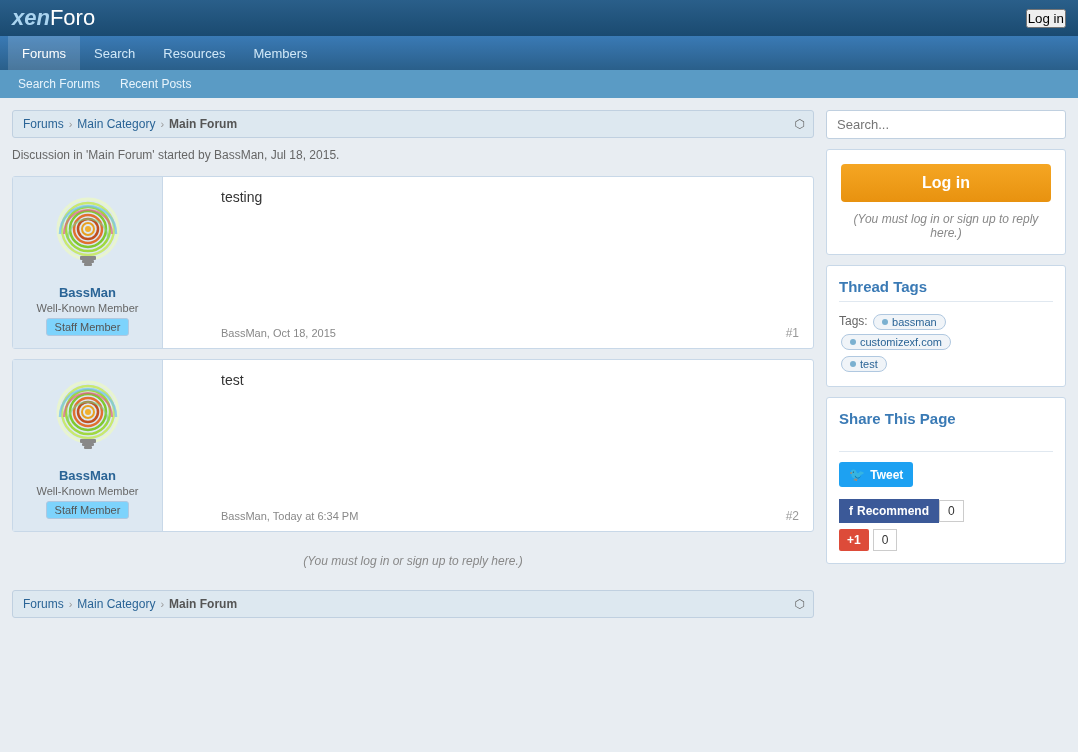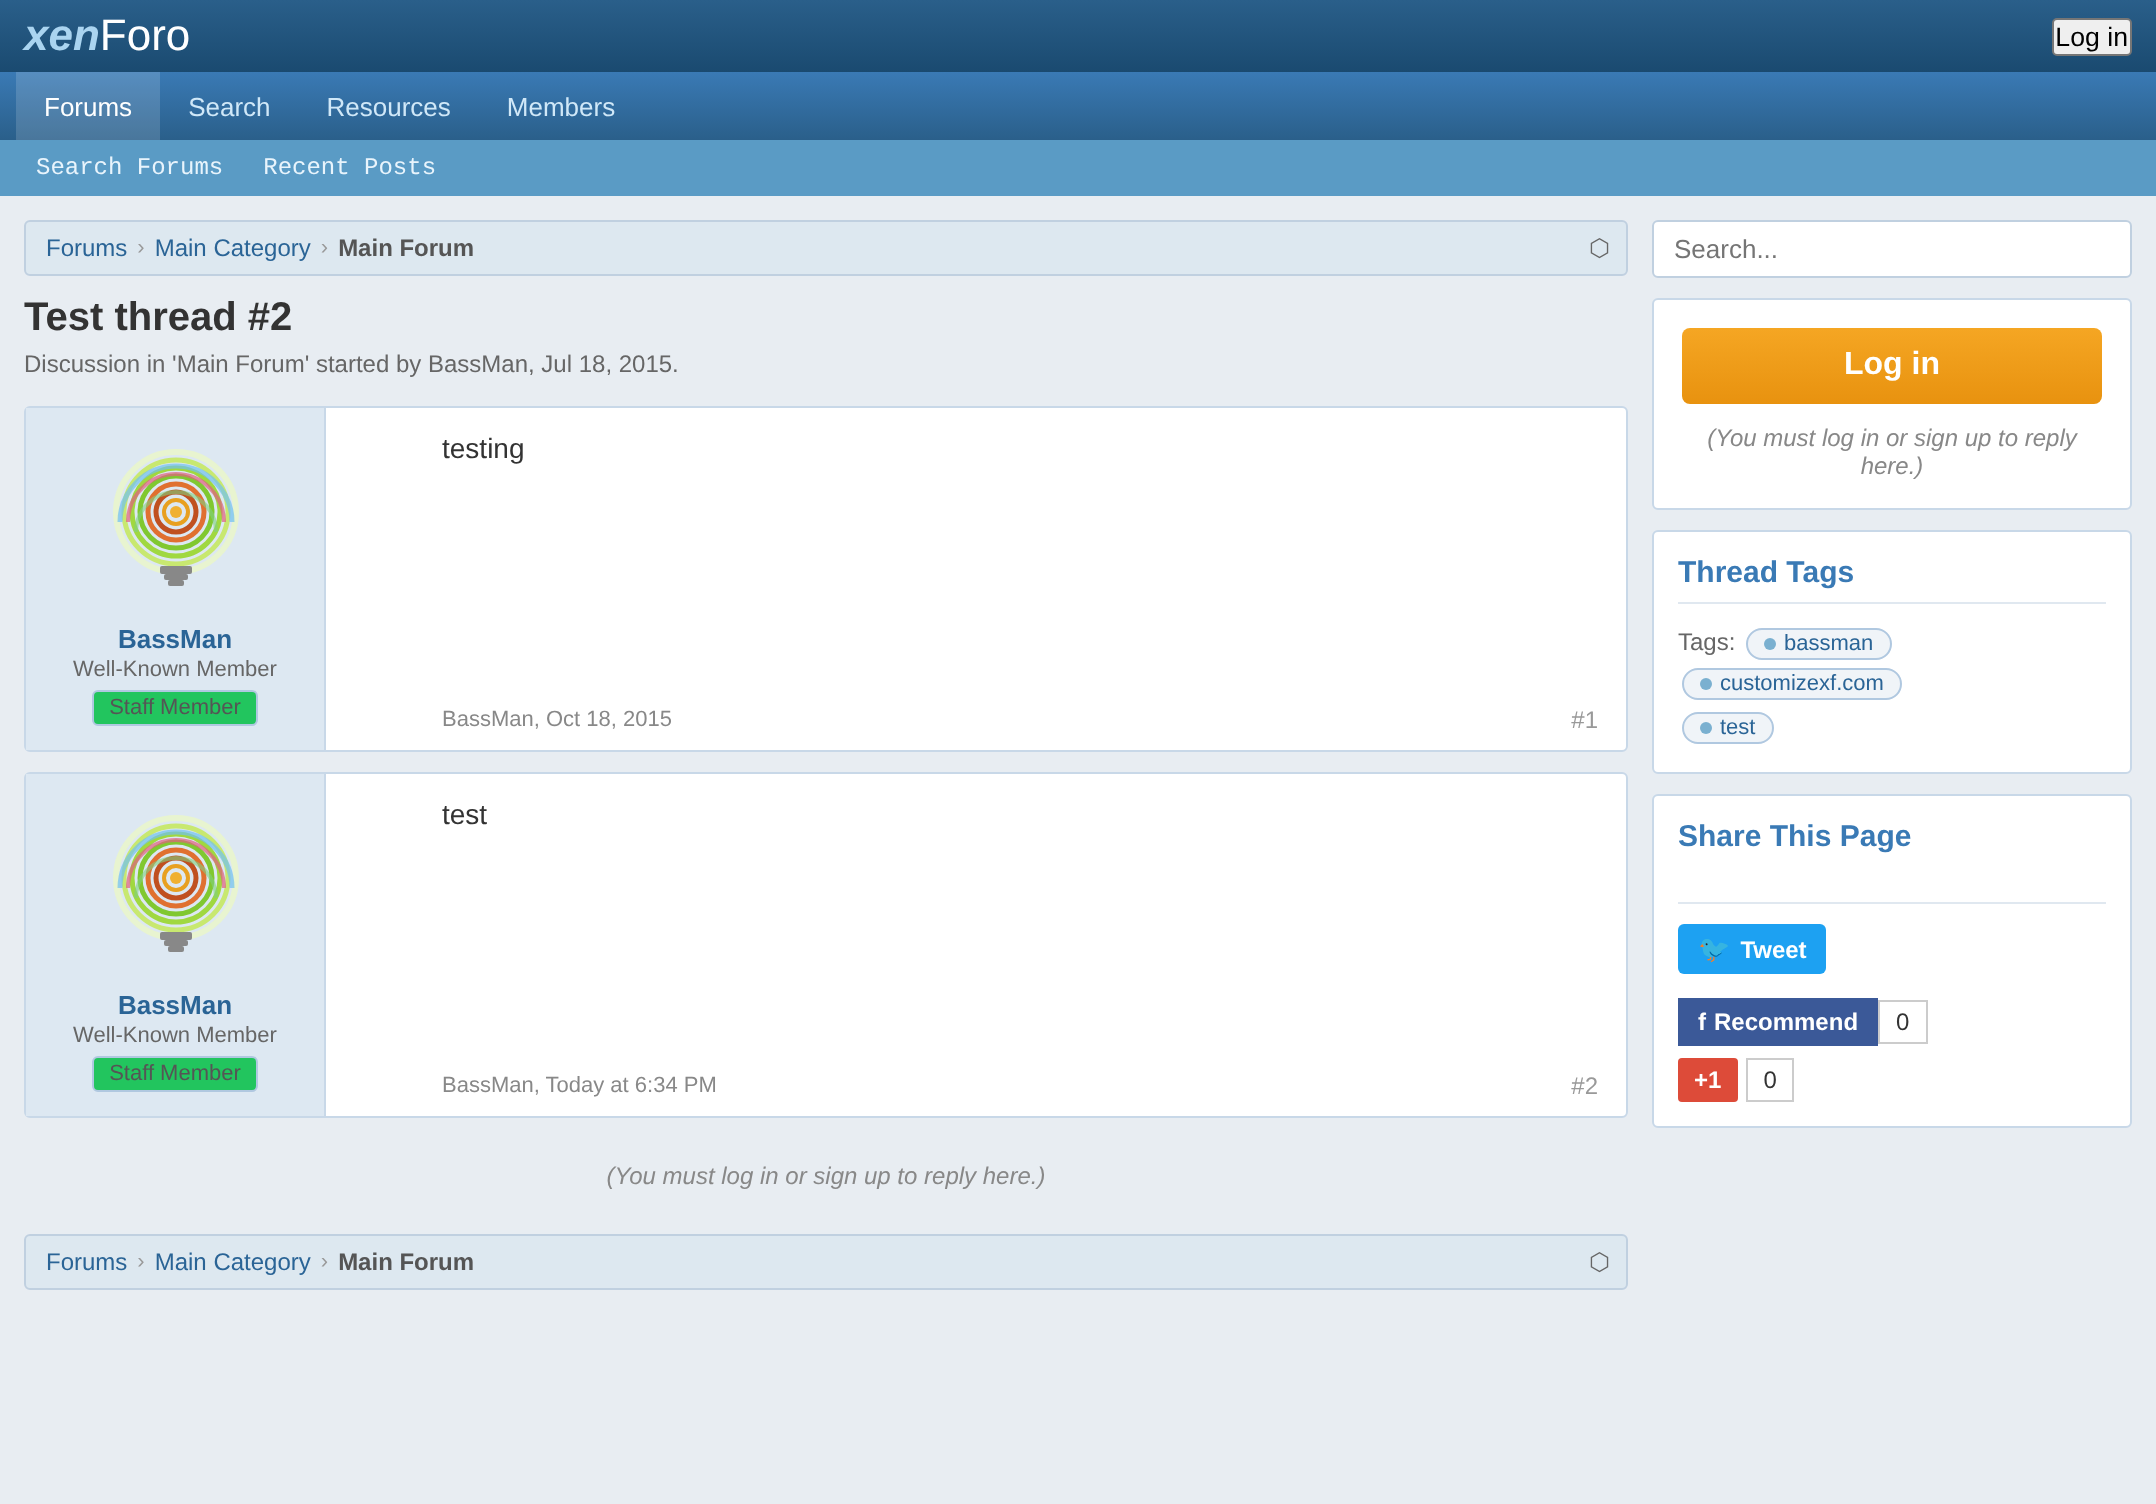--- a/index.html
+++ b/index.html
@@ -11,21 +11,21 @@
     #logo span.xen { color: #aad4f0; font-style: italic; }
     #logo span.foro { color: #fff; font-weight: normal; }
 
     
     #nav { background: linear-gradient(180deg, #3a7ab5 0%, #2a5f8a 100%); height: 34px; display: flex; align-items: center; padding: 0 8px; }
     .nav-item { color: #d0e8f8; padding: 0 14px; height: 34px; display: flex; align-items: center; font-size: 13px; cursor: pointer; text-decoration: none; }
     .nav-item.active { background: rgba(255,255,255,0.15); color: #fff; }
 
     
     #subnav { background: #5a9bc5; height: 28px; display: flex; align-items: center; padding: 0 8px; }
-    .subnav-item { color: #e8f4fc; padding: 14px 10px; font-size: 12px; cursor: pointer; height: 28px; display: flex; align-items: center; font-family: Liberation Mono, monospace; }
+    .subnav-item { color: #e8f4fc; padding: 14px 10px; font-size: 12px; cursor: pointer; height: 28px; display: flex; align-items: center; }
 
     
     #main { display: flex; gap: 12px; padding: 12px; max-width: 1078px; }
     #content { flex: 1; min-width: 0; }
     #sidebar { width: 240px; flex-shrink: 0; }
 
     
     .breadcrumb { background: #dde8f0; border: 1px solid #c0d0e0; border-radius: 3px; padding: 6px 10px; display: flex; align-items: center; margin-bottom: 10px; position: relative; }
     .breadcrumb-item { color: #2a6496; font-size: 12px; cursor: pointer; }
     .breadcrumb-sep { color: #999; margin: 0 5px; font-size: 11px; }
@@ -36,21 +36,21 @@
     .thread-title { font-size: 20px; font-weight: bold; color: #333; margin-bottom: 4px; }
     .thread-meta { font-size: 12px; color: #666; margin-bottom: 14px; }
 
     
     .post { background: #fff; border: 1px solid #c8d8e8; border-radius: 3px; margin-bottom: 10px; display: flex; }
     .post-avatar { width: 150px; flex-shrink: 0; background: #dde8f2; border-right: 1px solid #c8d8e8; padding: 12px 8px; display: flex; flex-direction: column; align-items: center; }
     .avatar-img { width: 110px; height: 90px; display: flex; align-items: center; justify-content: center; }
     .avatar-svg { width: 100px; height: 85px; }
     .username { font-size: 13px; font-weight: bold; color: #2a6496; margin-top: 6px; }
     .user-role { font-size: 11px; color: #666; margin-top: 2px; }
-    .user-badge { background: #22c55e; border: 1px solid #b0c8e0; border-radius: 3px; padding: 2px 8px; font-size: 11px; color: #555; margin-top: 4px; }
+    .user-badge { background: #7dd3fc; border: 1px solid #b0c8e0; border-radius: 3px; padding: 2px 8px; font-size: 11px; color: #555; margin-top: 4px; }
     .post-body { flex: 1; padding: 12px 14px; position: relative; margin-left: 44px; }
     .post-content { font-size: 14px; color: #333; padding-bottom: 30px; }
     .post-footer { position: absolute; bottom: 8px; left: 14px; right: 14px; display: flex; justify-content: space-between; align-items: center; }
     .post-info { font-size: 11px; color: #888; }
     .post-num { font-size: 12px; color: #999; }
 
     
     .reply-notice { text-align: center; color: #888; font-size: 12px; padding: 12px; font-style: italic; }
 
     
@@ -109,21 +109,20 @@
 
     <div class="breadcrumb">
       <span class="breadcrumb-item">Forums</span>
       <span class="breadcrumb-sep">›</span>
       <span class="breadcrumb-item">Main Category</span>
       <span class="breadcrumb-sep">›</span>
       <span class="breadcrumb-item active">Main Forum</span>
       <span class="breadcrumb-expand">⬡</span>
     </div>
 
-    <div class="thread-title">Test thread #2</div>
     <div class="thread-meta">Discussion in 'Main Forum' started by BassMan, Jul 18, 2015.</div>
 
     <div class="post">
       <div class="post-avatar">
         <div class="avatar-img">
           <svg class="avatar-svg" viewBox="0 0 100 85" xmlns="http://www.w3.org/2000/svg">
 
             <g transform="translate(50,42)">
 
               <circle cx="0" cy="-5" r="30" fill="none" stroke="#e8f4d0" stroke-width="3"></circle>

